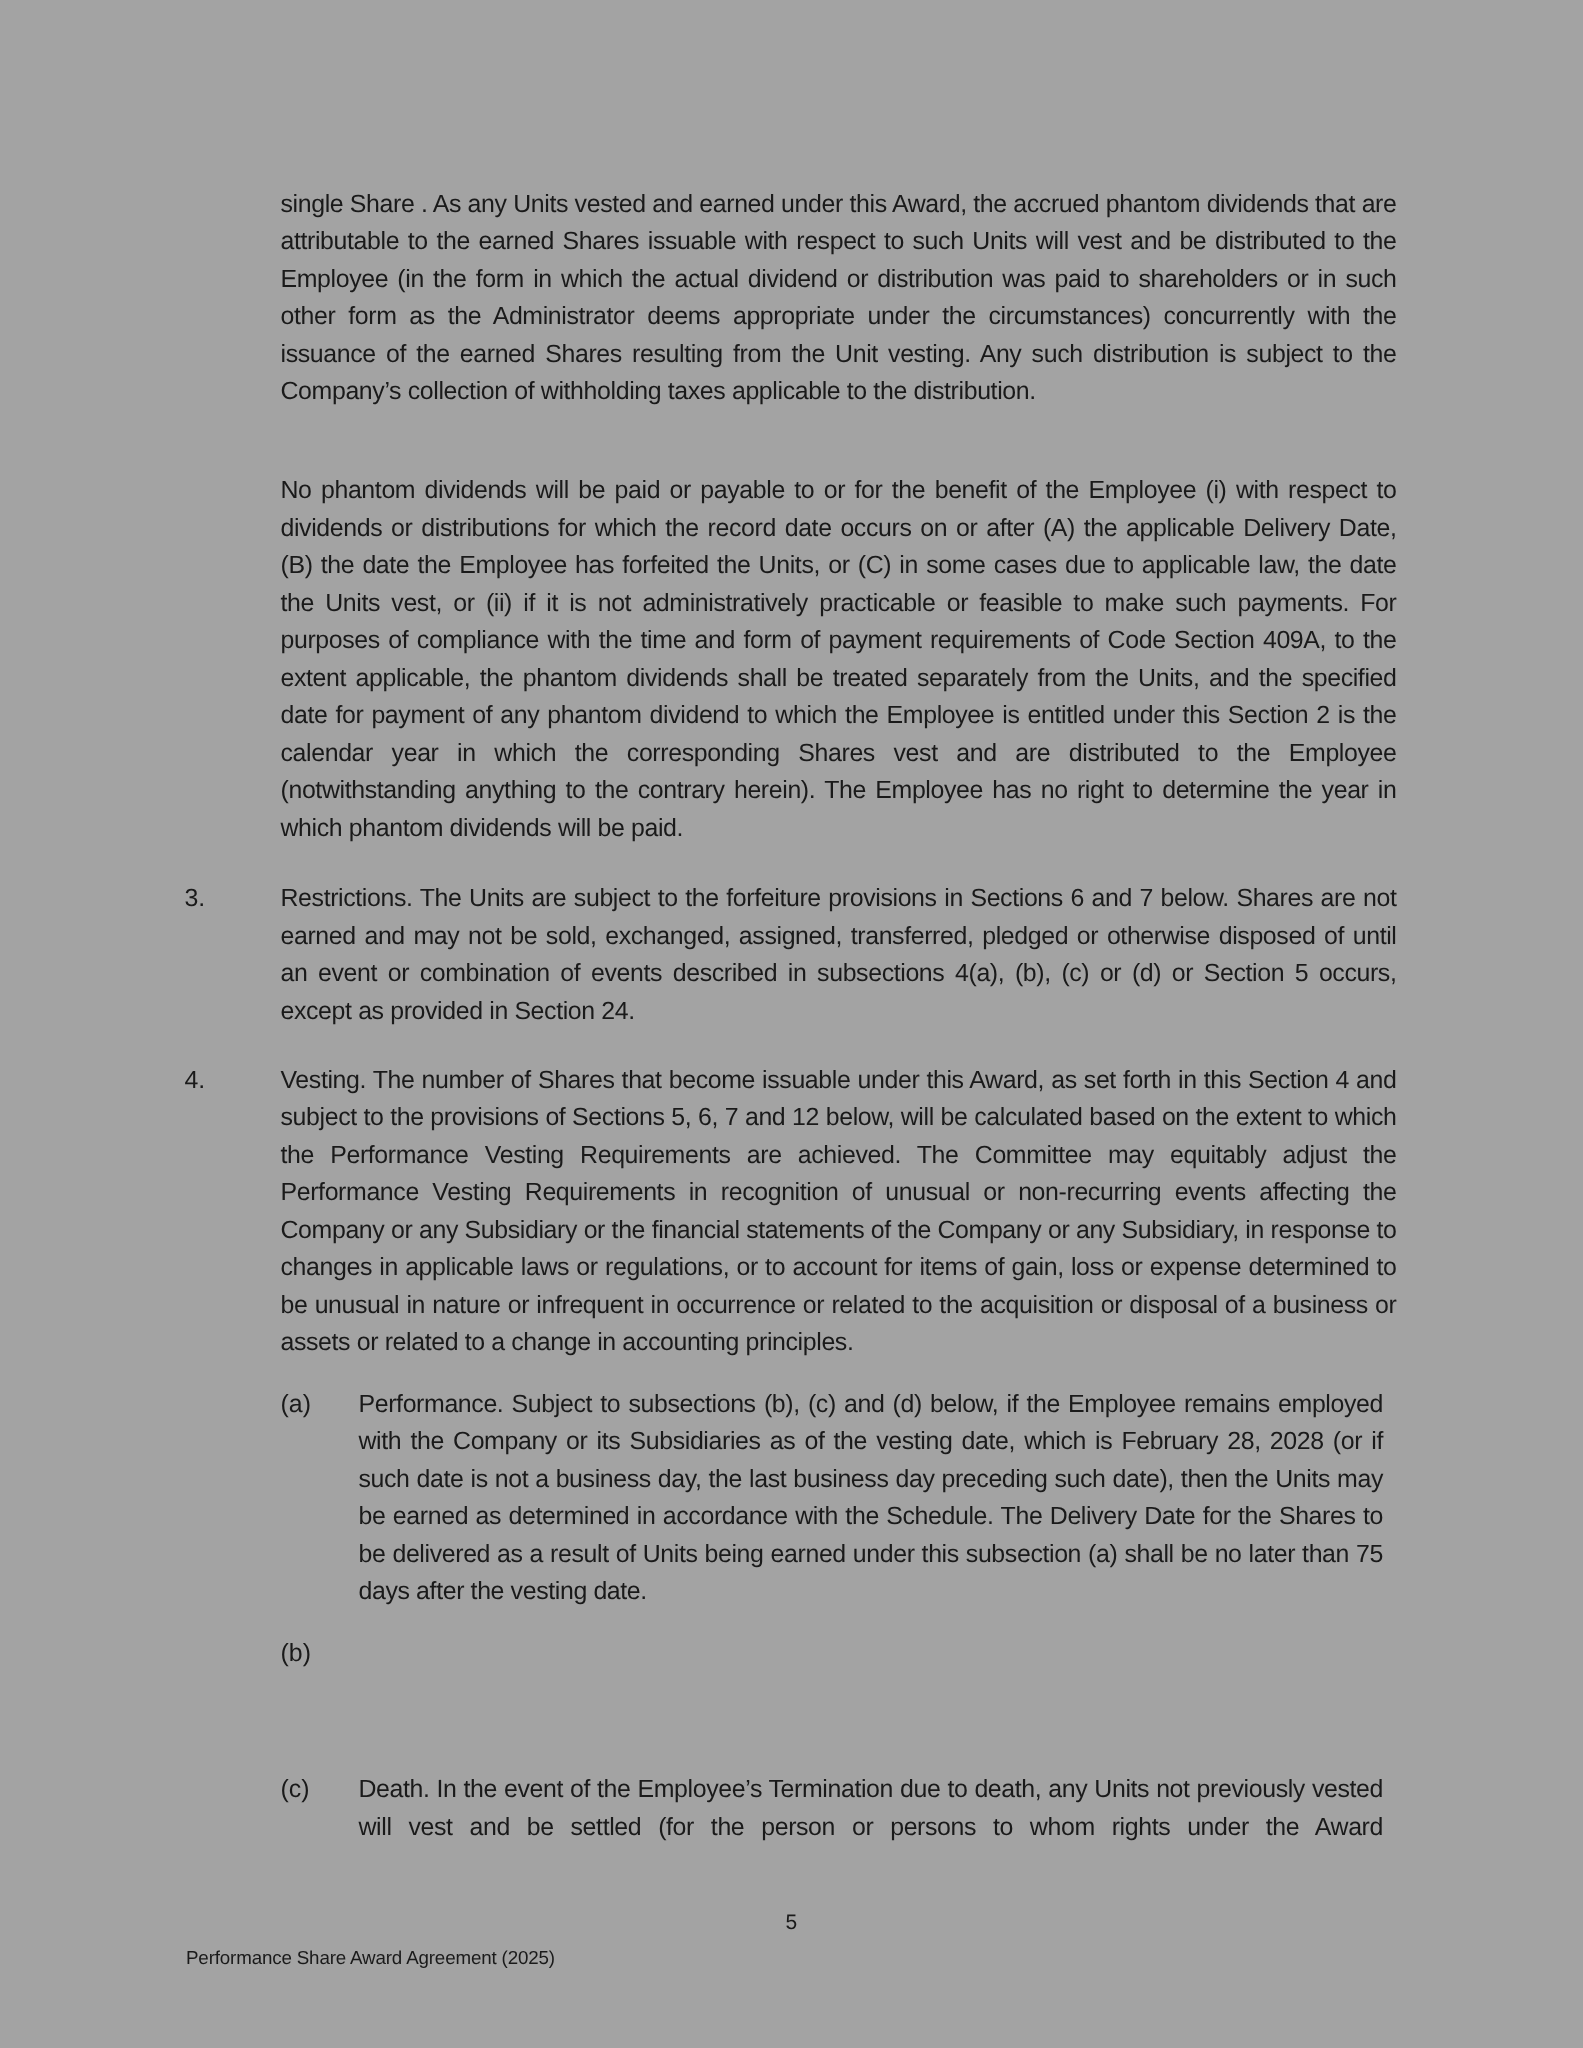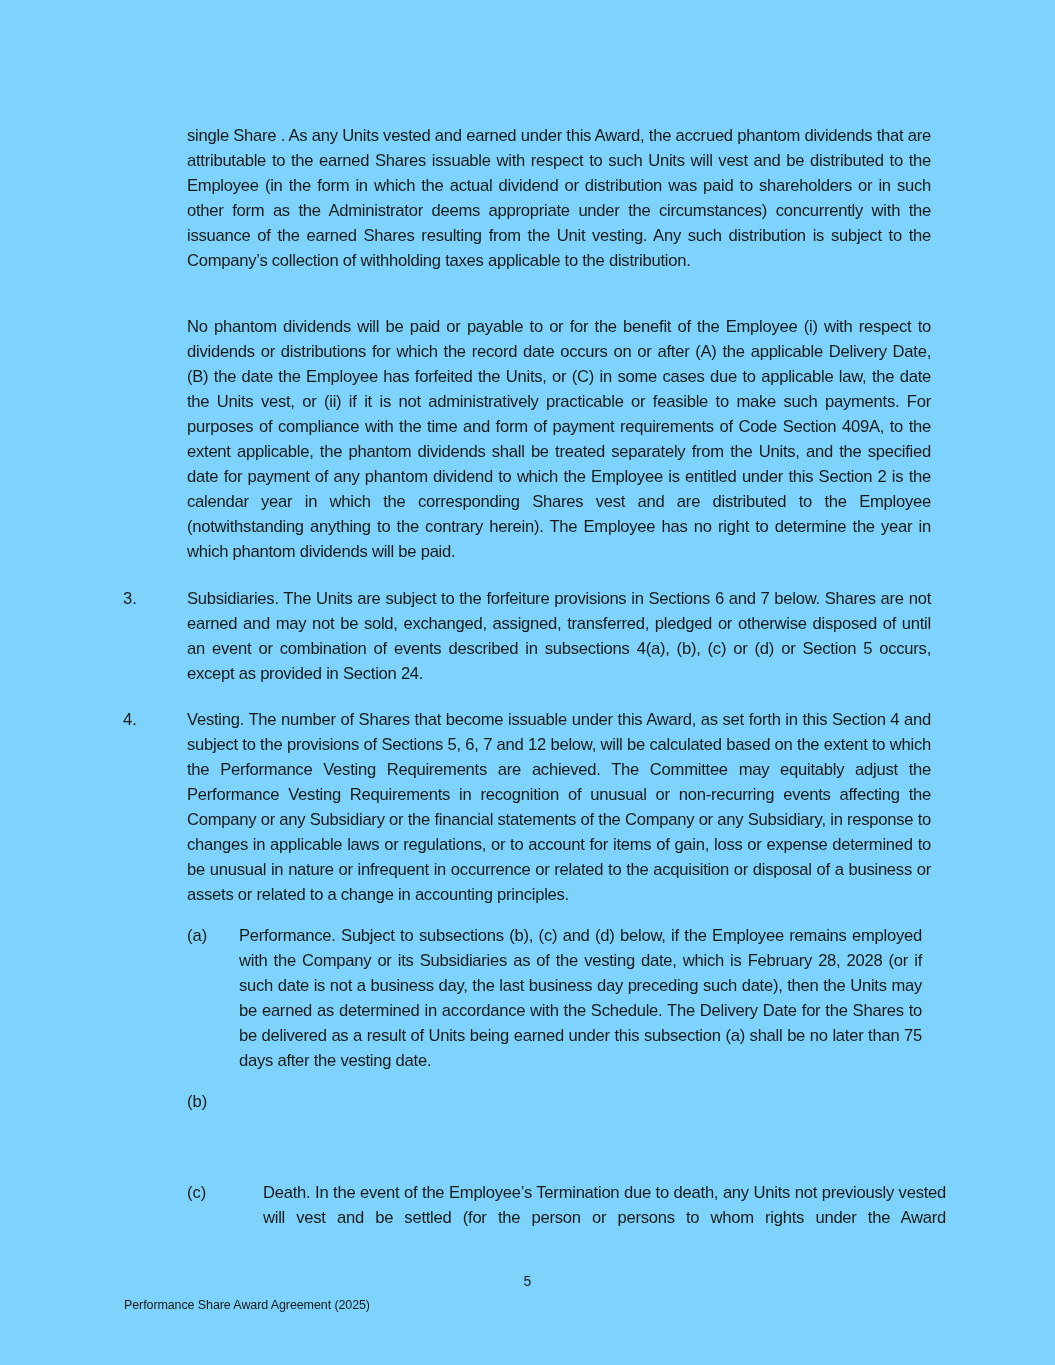--- a/index.html
+++ b/index.html
@@ -14,21 +14,21 @@
       overflow: hidden;
       font-family: "Liberation Sans", sans-serif;
       color: #1a1a1a;
     }
     .page {
       position: absolute;
       left: 0;
       top: 0;
       width: 1055px;
       height: 1365px;
-      background: #7dd3fc;
+      background: #a3a3a3;
     }
     .para {
       position: absolute;
       font-size: 16.6px;
       line-height: 25px;
       text-align: justify;
       text-align-last: left;
       letter-spacing: -0.25px;
     }
     .body-para {
@@ -76,21 +76,20 @@
       top: 0;
       width: 683px;
       font-size: 16.6px;
       line-height: 25px;
       text-align: justify;
       text-align-last: left;
       letter-spacing: -0.25px;
     }
     .sub .text.last-line-cut {
       text-align-last: justify;
-      margin-left: 24px;
     }
     .page-number {
       position: absolute;
       left: 0;
       width: 1055px;
       top: 1272px;
       text-align: center;
       font-size: 14px;
       line-height: 18px;
     }
@@ -112,21 +111,21 @@
   <div class="para body-para" style="top:123px;">
     <span>single Share .  As any Units vested and earned under this Award, the accrued phantom dividends that are attributable to the earned Shares issuable with respect to such Units will vest and be distributed to the Employee (in the form in which the actual dividend or distribution was paid to shareholders or in such other form as the Administrator deems appropriate under the circumstances) concurrently with the issuance of the earned Shares resulting from the Unit vesting. Any such distribution is subject to the Company’s collection of withholding taxes applicable to the distribution.</span>
   </div>
 
   <div class="para body-para" style="top:314px;">
     <span>No phantom dividends will be paid or payable to or for the benefit of the Employee (i) with respect to dividends or distributions for which the record date occurs on or after (A) the applicable Delivery Date, (B) the date the Employee has forfeited the Units, or (C) in some cases due to applicable law, the date the Units vest, or (ii) if it is not administratively practicable or feasible to make such payments.  For purposes of compliance with the time and form of payment requirements of Code Section 409A, to the extent applicable, the phantom dividends shall be treated separately from the Units, and the specified date for payment of any phantom dividend to which the Employee is entitled under this Section 2 is the calendar year in which the corresponding Shares vest and are distributed to the Employee (notwithstanding anything to the contrary herein).  The Employee has no right to determine the year in which phantom dividends will be paid.</span>
   </div>
 
   <div class="section" style="top:586px; height:100px;">
     <span class="num">3.</span>
-    <div class="text"><span>Subsidiaries.</span><span>  The Units are subject to the forfeiture provisions in Sections 6 and 7 below.  Shares are not earned and may not be sold, exchanged, assigned, transferred, pledged or otherwise disposed of until an event or combination of events described in subsections 4(a), (b), (c) or (d) or Section 5 occurs, except as provided in Section 24.</span></div>
+    <div class="text"><span>Restrictions.</span><span>  The Units are subject to the forfeiture provisions in Sections 6 and 7 below.  Shares are not earned and may not be sold, exchanged, assigned, transferred, pledged or otherwise disposed of until an event or combination of events described in subsections 4(a), (b), (c) or (d) or Section 5 occurs, except as provided in Section 24.</span></div>
   </div>
 
   <div class="section" style="top:707px; height:200px;">
     <span class="num">4.</span>
     <div class="text"><span>Vesting.</span><span>  The number of Shares that become issuable under this Award, as set forth in this Section 4 and subject to the provisions of Sections 5, 6, 7 and 12 below, will be calculated based on the extent to which the Performance Vesting Requirements are achieved.  The Committee may equitably adjust the Performance Vesting Requirements in recognition of unusual or non-recurring events affecting the Company or any Subsidiary or the financial statements of the Company or any Subsidiary, in response to changes in applicable laws or regulations, or to account for items of gain, loss or expense determined to be unusual in nature or infrequent in occurrence or related to the acquisition or disposal of a business or assets or related to a change in accounting principles.</span></div>
   </div>
 
   <div class="sub" style="top:923px; height:150px;">
     <span class="label">(a)</span>
     <div class="text"><span>Performance.</span><span>  Subject to subsections (b), (c) and (d) below, if the Employee remains employed with the Company or its Subsidiaries as of the vesting date, which is February 28, 2028 (or if such date is not a business day, the last business day preceding such date), then the Units may be earned as determined in accordance with the Schedule. The Delivery Date for the Shares to be delivered as a result of Units being earned under this subsection (a) shall be no later than 75 days after the vesting date.</span></div>

